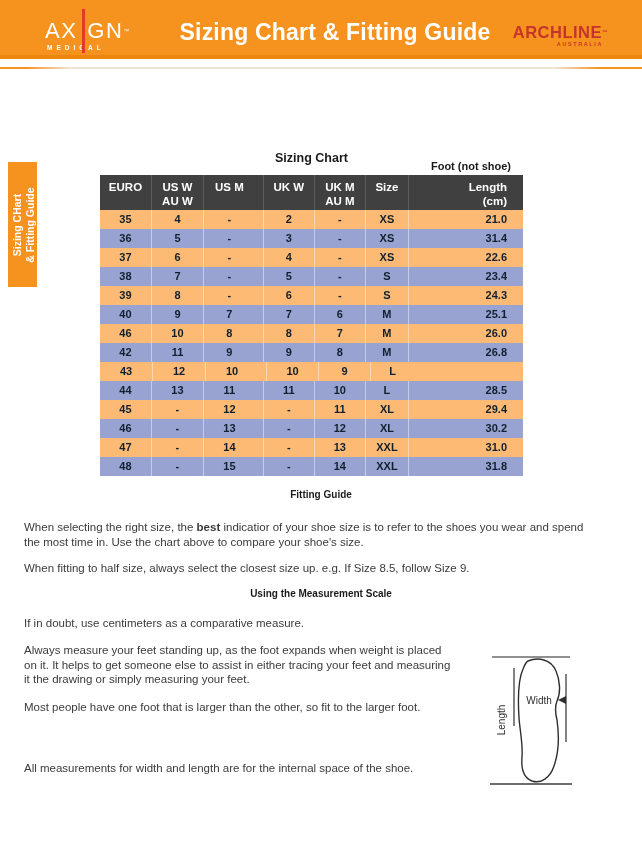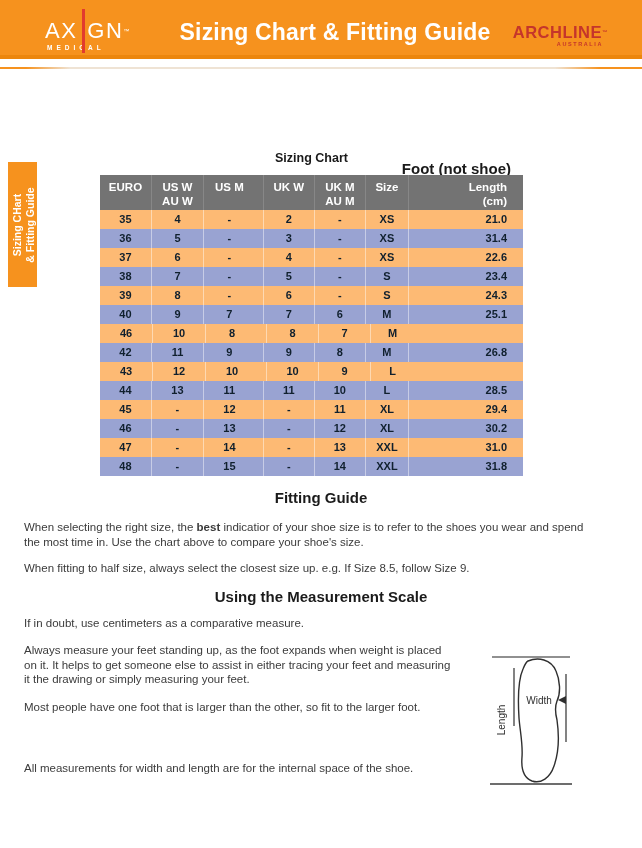--- a/index.html
+++ b/index.html
@@ -40,44 +40,44 @@
     font-size:10.5px; line-height:12.5px;
   }
   .side-tab .rot span { display:block; }
   
   .chart-title {
     position:absolute; top:151px; left:100px; width:423px; text-align:center;
     font-size:12.5px; font-weight:bold; color:#1a1a1a;
   }
   .foot-note {
     position:absolute; top:160px; left:373px; width:150px; text-align:right;
-    padding-right:12px; font-size:15px; font-weight:bold; color:#1a1a1a;
+    padding-right:12px; font-size:11px; font-weight:bold; color:#1a1a1a;
   }
   .sizing-table { position:absolute; left:100px; top:175px; width:423px; }
-  .thead { display:flex; background:#737373; height:35px; }
+  .thead { display:flex; background:#404040; height:35px; }
   .hcell {
     color:#fff; font-weight:bold; font-size:11.5px; line-height:14px;
     padding-top:5px; text-align:center; height:35px;
   }
   .hcell + .hcell { border-left:1px solid rgba(255,255,255,0.15); }
   .hcell span { display:block; }
   .trow { display:flex; height:19px; background:#fdba74; }
   .trow.alt { background:#99A3D2; }
   .tcell {
     height:19px; line-height:19px; text-align:center;
     font-size:11px; font-weight:bold; color:#10202E;
   }
   .tcell + .tcell { border-left:1px solid rgba(255,255,255,0.45); }
   .c0 { width:52px; } .c1 { width:53px; } .c2 { width:53px; }
   .c3 { width:52px;margin-left:8px; } .c4 { width:52px; } .c5 { width:44px; }
   .c6 { width:117px; text-align:right; padding-right:16px; }
   
   .sect-heading {
     position:absolute; left:0; width:642px; text-align:center;
-    font-size:15px; font-weight:bold; color:#1a1a1a;
+    font-size:10px; font-weight:bold; color:#1a1a1a;
   }
   .para {
     position:absolute; left:24px; width:592px;
     font-size:11.5px; line-height:14.5px; color:#3b3b3b; white-space:pre-line;
   }
   .h-fitting { top:489px; }
   .p-f1 { top:520px; }
   .p-f2 { top:561px; }
   .h-measure { top:588px; }
   .p-m1 { top:616px; }
@@ -198,20 +198,21 @@
           <div class="tcell c5">M</div>
           <div class="tcell c6">25.1</div>
         </div>
         <div class="trow">
           <div class="tcell c0">46</div>
           <div class="tcell c1">10</div>
           <div class="tcell c2">8</div>
           <div class="tcell c3">8</div>
           <div class="tcell c4">7</div>
           <div class="tcell c5">M</div>
+          <div class="tcell c6">26.0</div>
         </div>
         <div class="trow alt">
           <div class="tcell c0">42</div>
           <div class="tcell c1">11</div>
           <div class="tcell c2">9</div>
           <div class="tcell c3">9</div>
           <div class="tcell c4">8</div>
           <div class="tcell c5">M</div>
           <div class="tcell c6">26.8</div>
         </div>

